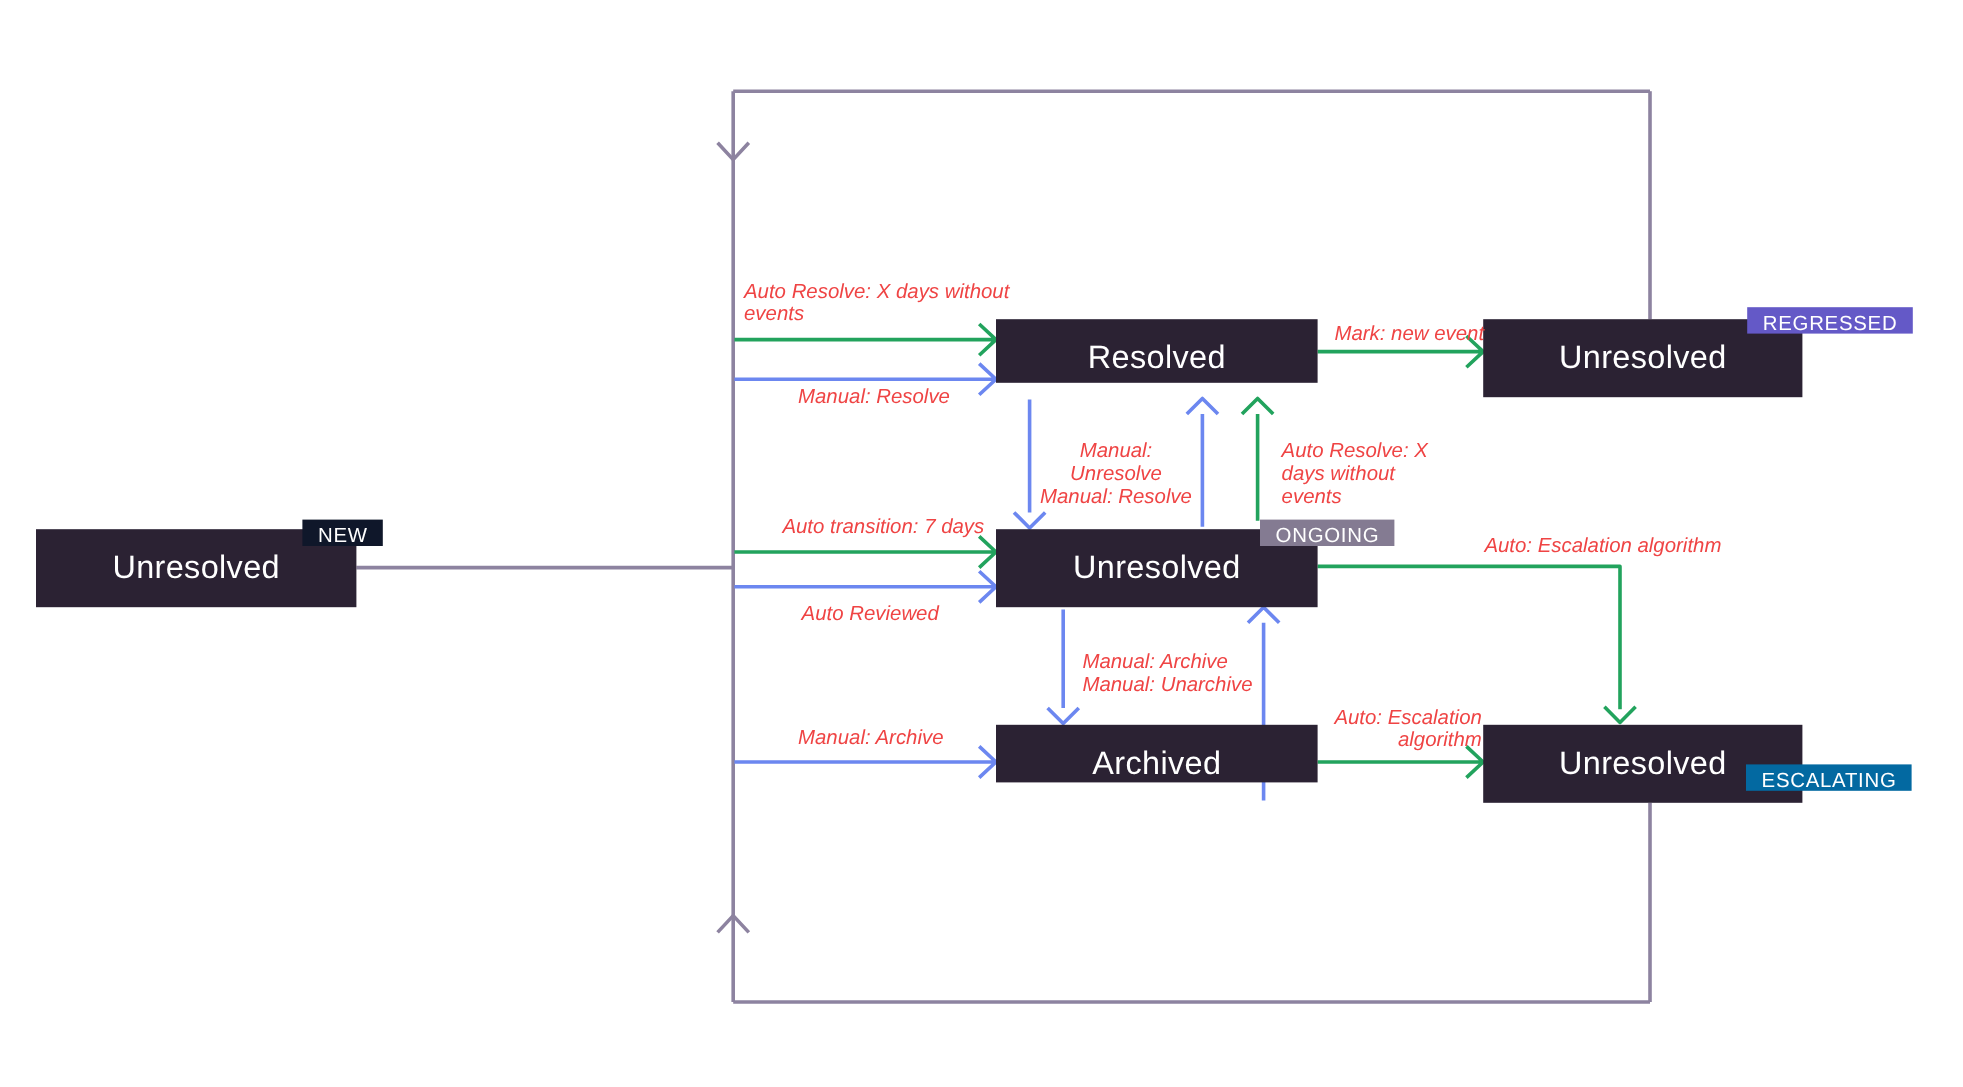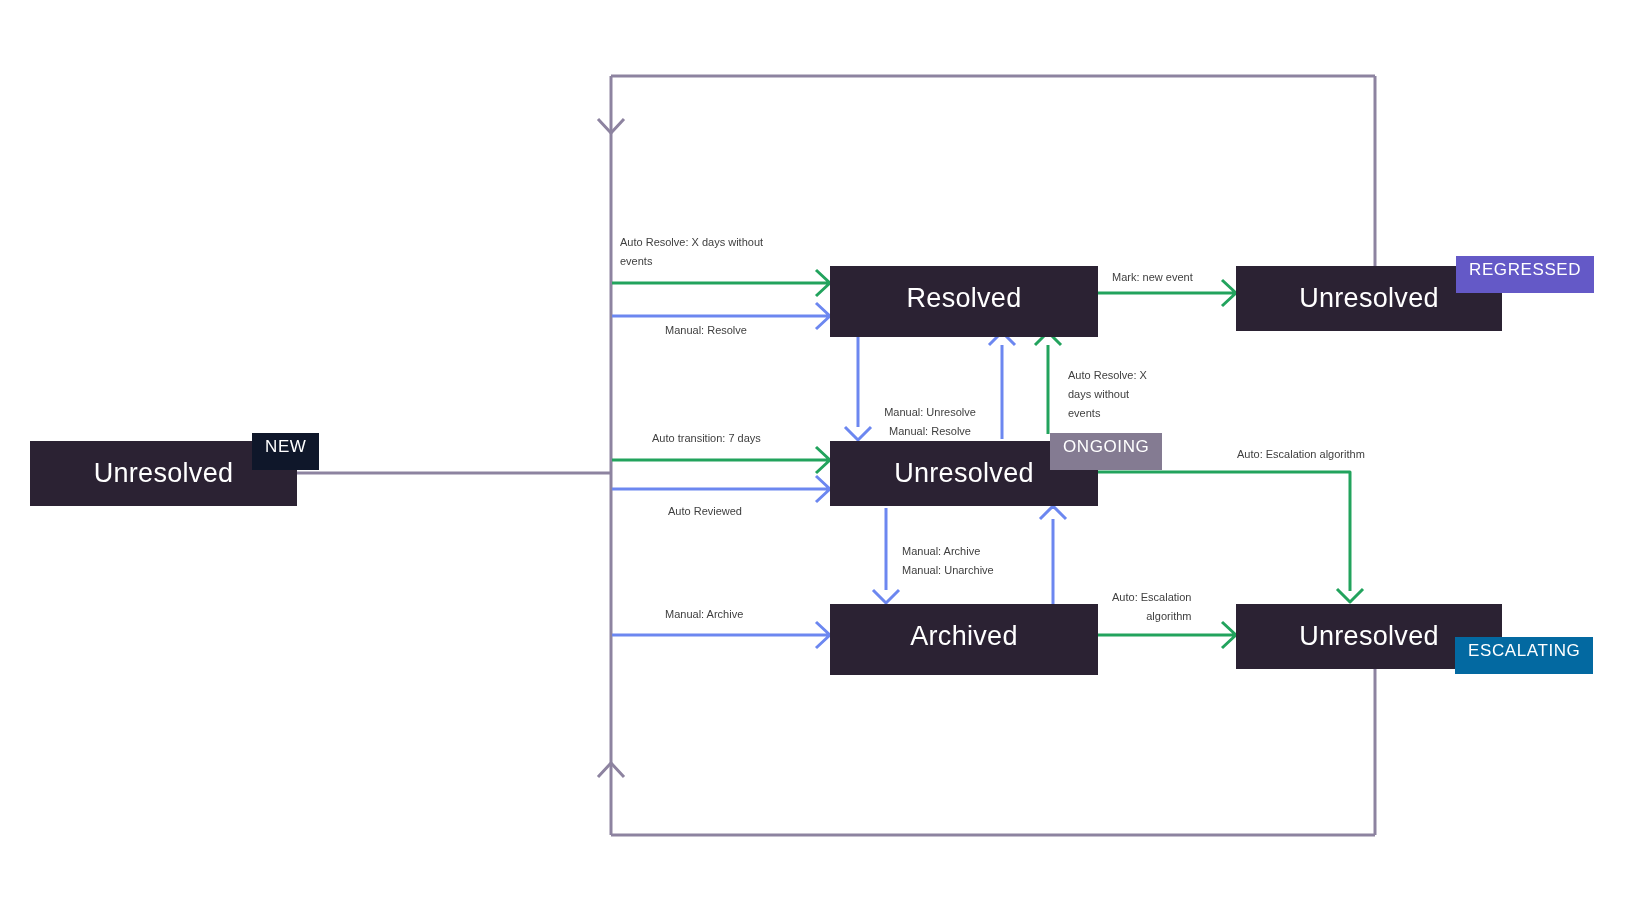--- a/index.html
+++ b/index.html
@@ -7,32 +7,33 @@
     position:relative;width:1636px;height:906px;background:#ffffff;overflow:hidden;
     font-family:"Liberation Sans",sans-serif;
   }
   #wires{position:absolute;left:0;top:0;z-index:1;}
   .node{
     position:absolute;z-index:2;background:#2B2233;color:#FFFFFF;
     text-align:center;font-size:27px;font-weight:500;letter-spacing:.3px;
   }
   .node .ntitle{display:block;}
   .badge{
-    position:absolute;z-index:3;height:37px;line-height:27px;padding:0 13px;
+    position:absolute;z-index:3;height:22px;line-height:27px;padding:0 13px;
     color:#FFFFFF;font-size:17px;font-weight:500;letter-spacing:.6px;white-space:nowrap;
   }
   .badge.new{background:#0f172a;}
   .badge.regressed{background:#6459C7;}
   .badge.ongoing{background:#847B92;}
   .badge.escalating{background:#0369a1;margin-top:44px;}
   .elabel{
-    position:absolute;z-index:2;color:#404040;font-size:11px;line-height:19px;
+    position:absolute;z-index:2;color:#ef4444;font-size:17px;line-height:19px;
     white-space:pre-line;
+    font-style:italic;
   }
-  .center{text-align:center;margin-top:37px;}
+  .center{text-align:center;}
 </style>
 </head>
 <body>
 
 <div id="canvas">
 
   <svg id="wires" width="1636" height="906" viewBox="0 0 1636 906">
 
     <g stroke="#8D83A0" stroke-width="3" fill="none" stroke-linejoin="round" stroke-linecap="butt">
       <path d="M 611 76 H 1375"></path>
@@ -63,35 +64,35 @@
       <path d="M 886 508 V 590 M 873 590 L 886 603 L 899 590"></path>
       <path d="M 1053 667 V 519 M 1040 519 L 1053 506 L 1066 519"></path>
     </g>
   </svg>
 
   <div class="node" style="left:30px;top:441px;width:267px;height:65px;line-height:65px;">
     <span class="ntitle">Unresolved</span>
     <span class="badge new" style="left:222px;top:-8px;">NEW</span>
   </div>
 
-  <div class="node" style="left:830px;top:266px;width:268px;height:71px;line-height:65px;">
+  <div class="node" style="left:830px;top:266px;width:268px;height:53px;line-height:65px;">
     <span class="ntitle">Resolved</span>
   </div>
 
   <div class="node" style="left:1236px;top:266px;width:266px;height:65px;line-height:65px;">
     <span class="ntitle">Unresolved</span>
     <span class="badge regressed" style="left:220px;top:-10px;">REGRESSED</span>
   </div>
 
   <div class="node" style="left:830px;top:441px;width:268px;height:65px;line-height:65px;">
     <span class="ntitle">Unresolved</span>
     <span class="badge ongoing" style="left:220px;top:-8px;">ONGOING</span>
   </div>
 
-  <div class="node" style="left:830px;top:604px;width:268px;height:71px;line-height:65px;">
+  <div class="node" style="left:830px;top:604px;width:268px;height:48px;line-height:65px;">
     <span class="ntitle">Archived</span>
   </div>
 
   <div class="node" style="left:1236px;top:604px;width:266px;height:65px;line-height:65px;">
     <span class="ntitle">Unresolved</span>
     <span class="badge escalating" style="left:219px;top:-11px;">ESCALATING</span>
   </div>
 
   <div class="elabel" style="left:620px;top:233px;">Auto Resolve: X days without
 events</div>

